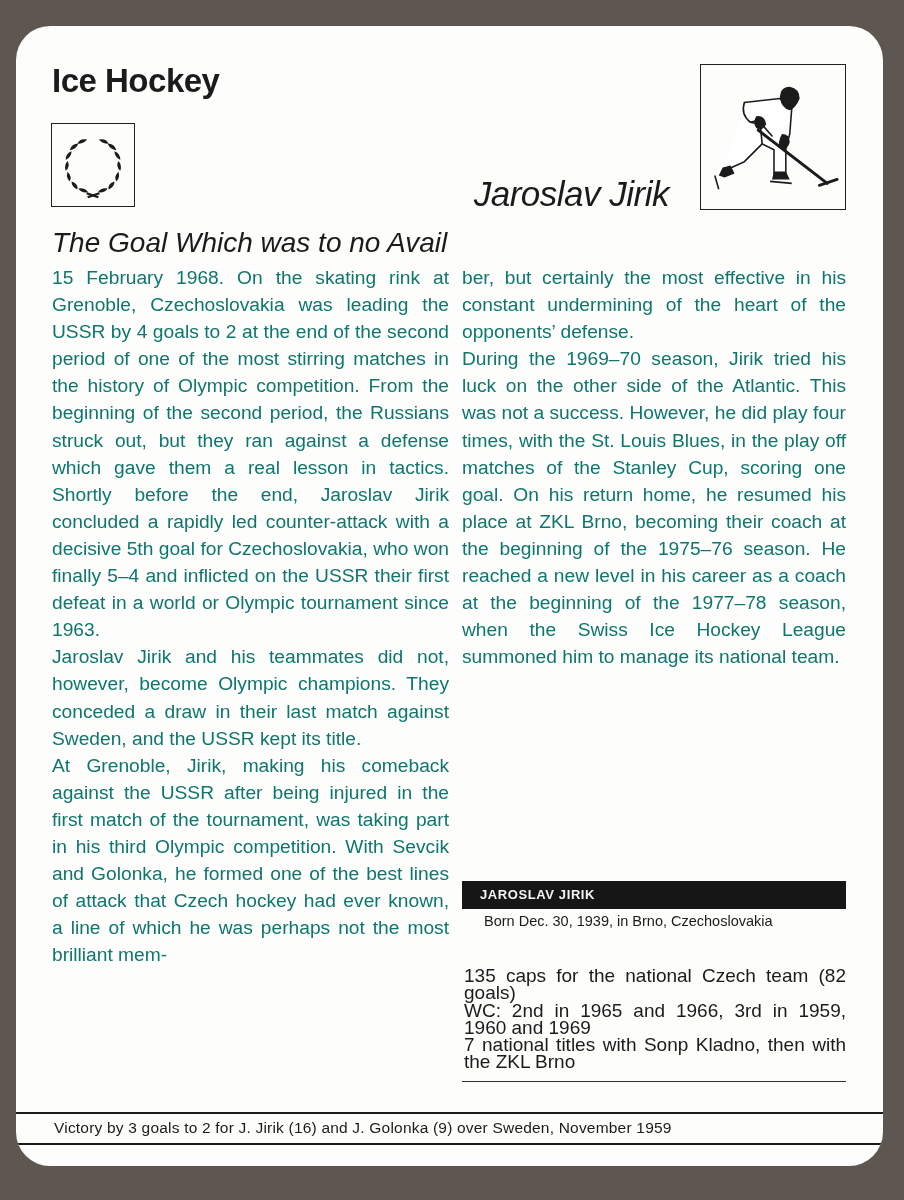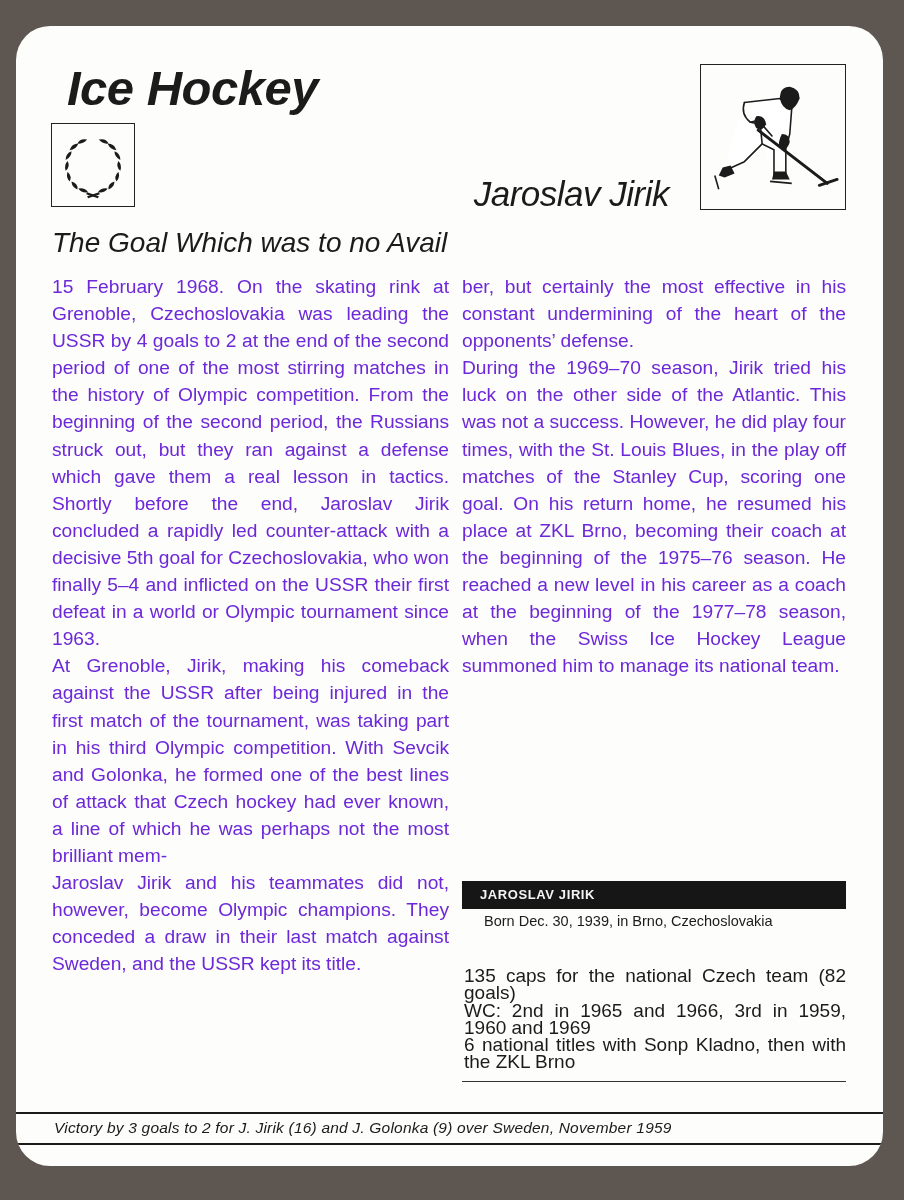--- a/index.html
+++ b/index.html
@@ -20,28 +20,27 @@
       left: 16px;
       top: 26px;
       width: 867px;
       height: 1140px;
       background: #fdfdfb;
       border-radius: 34px;
       overflow: hidden;
     }
     .sport-title {
       position: absolute;
-      left: 51px;
+      left: 36px;
       top: 38px;
-      font-size: 49px;
+      font-size: 33px;
       font-weight: bold;
       letter-spacing: -0.5px;
       color: #1b1b1b;
       line-height: 1;
-      font-style: italic;
     }
     .laurel-box {
       position: absolute;
       left: 35px;
       top: 97px;
       width: 84px;
       height: 84px;
       border: 1.5px solid #222;
       box-sizing: border-box;
     }
@@ -70,24 +69,24 @@
       position: absolute;
       left: 36px;
       top: 203px;
       font-size: 28px;
       font-style: italic;
       color: #1b1b1b;
       line-height: 1;
     }
     .col {
       position: absolute;
-      top: 247px;
+      top: 238px;
       font-size: 19.2px;
       line-height: 27.1px;
-      color: #6d28d9;
+      color: #0f766e;
       text-align: justify;
     }
     .col-left { left: 36px; width: 397px; }
     .col-right { left: 446px; width: 384px; }
     .col p {
       margin: 0;
       text-align: justify;
       text-align-last: left;
     }
     .bar {
@@ -137,21 +136,20 @@
       left: 0;
       top: 1086px;
       width: 100%;
       border-top: 2px solid #1b1b1b;
     }
     .caption {
       position: absolute;
       left: 38px;
       top: 1092px;
       font-size: 15.5px;
-      font-style: italic;
       color: #1b1b1b;
       line-height: 20px;
       letter-spacing: 0.2px;
     }
     .caption-rule-bottom {
       position: absolute;
       left: 0;
       top: 1117px;
       width: 100%;
       border-top: 2px solid #1b1b1b;
@@ -230,36 +228,36 @@
         <path d="M14 112 l4 14"></path>
         <path d="M70 118 l22 2"></path>
       </g>
     </svg>
   </div>
 
   <div class="subtitle">The Goal Which was to no Avail</div>
 
   <div class="col col-left">
     <p>15 February 1968. On the skating rink at Grenoble, Czechoslovakia was leading the USSR by 4 goals to 2 at the end of the second period of one of the most stirring matches in the history of Olympic competition. From the beginning of the second period, the Russians struck out, but they ran against a defense which gave them a real lesson in tactics. Shortly before the end, Jaroslav Jirik concluded a rapidly led counter-attack with a decisive 5th goal for Czechoslovakia, who won finally 5–4 and inflicted on the USSR their first defeat in a world or Olympic tournament since 1963.</p>
+    <p>Jaroslav Jirik and his teammates did not, however, become Olympic champions. They conceded a draw in their last match against Sweden, and the USSR kept its title.</p>
     <p>At Grenoble, Jirik, making his comeback against the USSR after being injured in the first match of the tournament, was taking part in his third Olympic competition. With Sevcik and Golonka, he formed one of the best lines of attack that Czech hockey had ever known, a line of which he was perhaps not the most brilliant mem-</p>
-    <p>Jaroslav Jirik and his teammates did not, however, become Olympic champions. They conceded a draw in their last match against Sweden, and the USSR kept its title.</p>
   </div>
 
   <div class="col col-right">
     <p>ber, but certainly the most effective in his constant undermining of the heart of the opponents’ defense.</p>
     <p>During the 1969–70 season, Jirik tried his luck on the other side of the Atlantic. This was not a success. However, he did play four times, with the St. Louis Blues, in the play off matches of the Stanley Cup, scoring one goal. On his return home, he resumed his place at ZKL Brno, becoming their coach at the beginning of the 1975–76 season. He reached a new level in his career as a coach at the beginning of the 1977–78 season, when the Swiss Ice Hockey League summoned him to manage its national team.</p>
   </div>
 
   <div class="bar bar-name">JAROSLAV JIRIK</div>
   <div class="born">Born Dec. 30, 1939, in Brno, Czechoslovakia</div>
 
   <div class="records">
     <div>135 caps for the national Czech team (82 goals)</div>
     <div>WC: 2nd in 1965 and 1966, 3rd in 1959, 1960 and 1969</div>
-    <div>6 national titles with Sonp Kladno, then with the ZKL Brno</div>
+    <div>7 national titles with Sonp Kladno, then with the ZKL Brno</div>
   </div>
   <div class="records-rule"></div>
 
   <div class="caption-rule-top"></div>
   <div class="caption">Victory by 3 goals to 2 for J. Jirik (16) and J. Golonka (9) over Sweden, November 1959</div>
   <div class="caption-rule-bottom"></div>
 
   <div class="footer footer-left">
     <span>© 1979, Edito-Service S.A., Geneva</span>
     <b>B</b>

